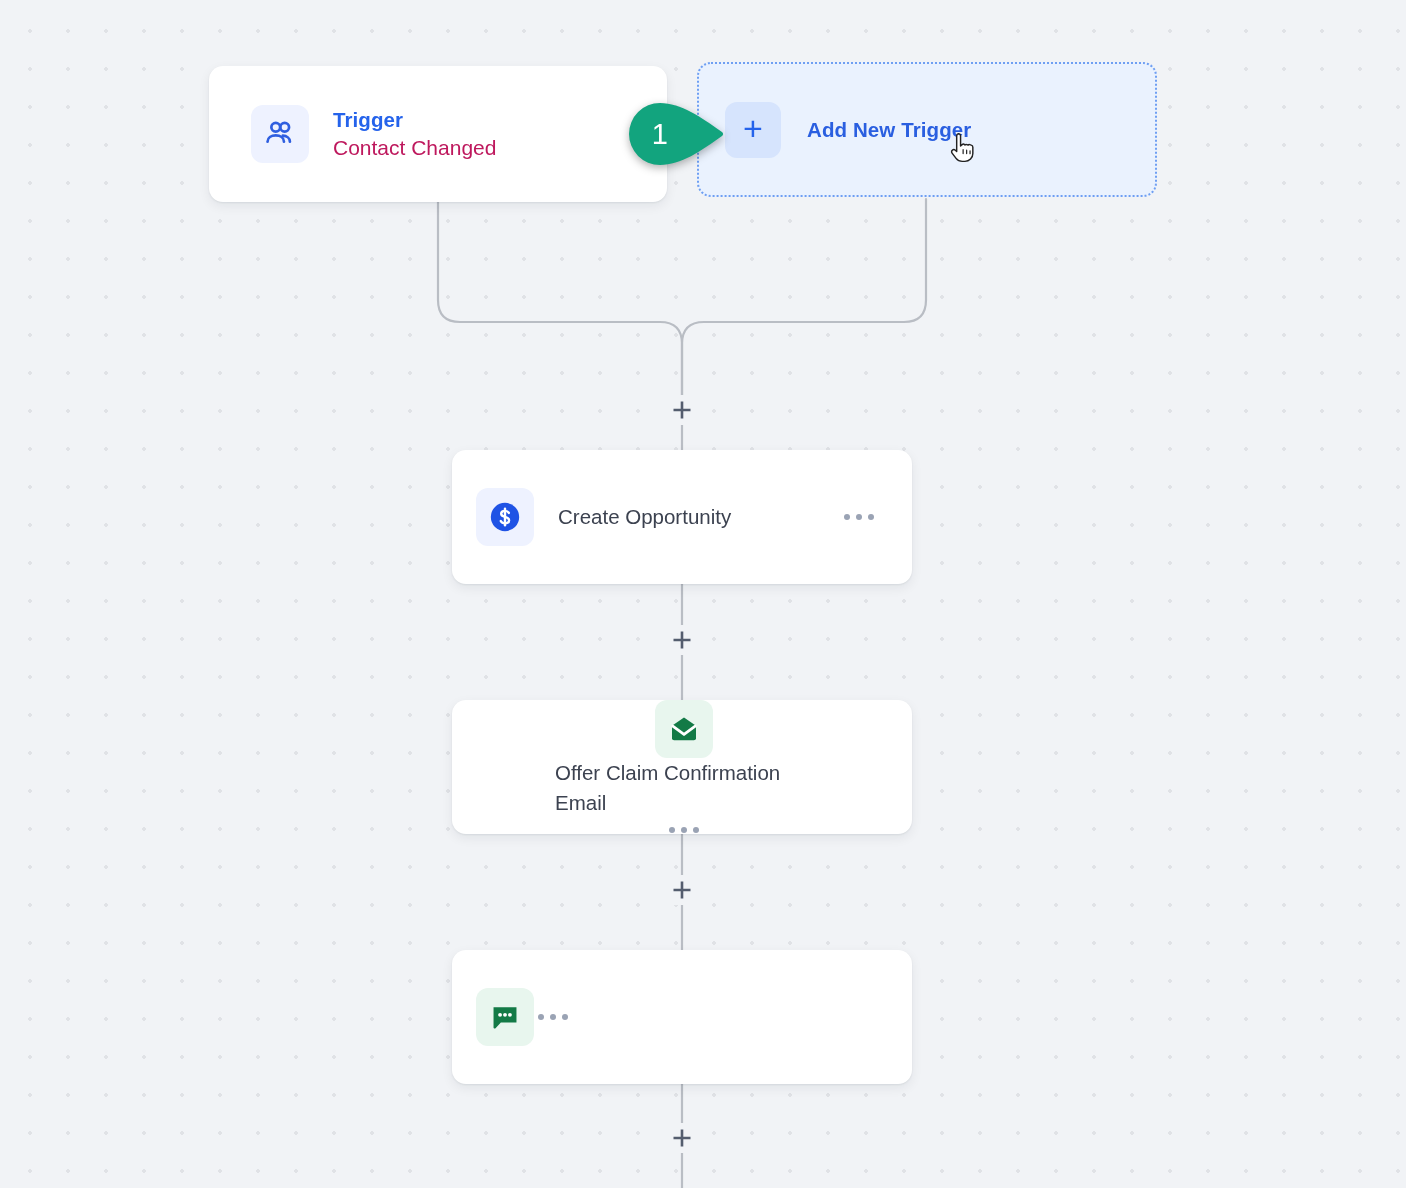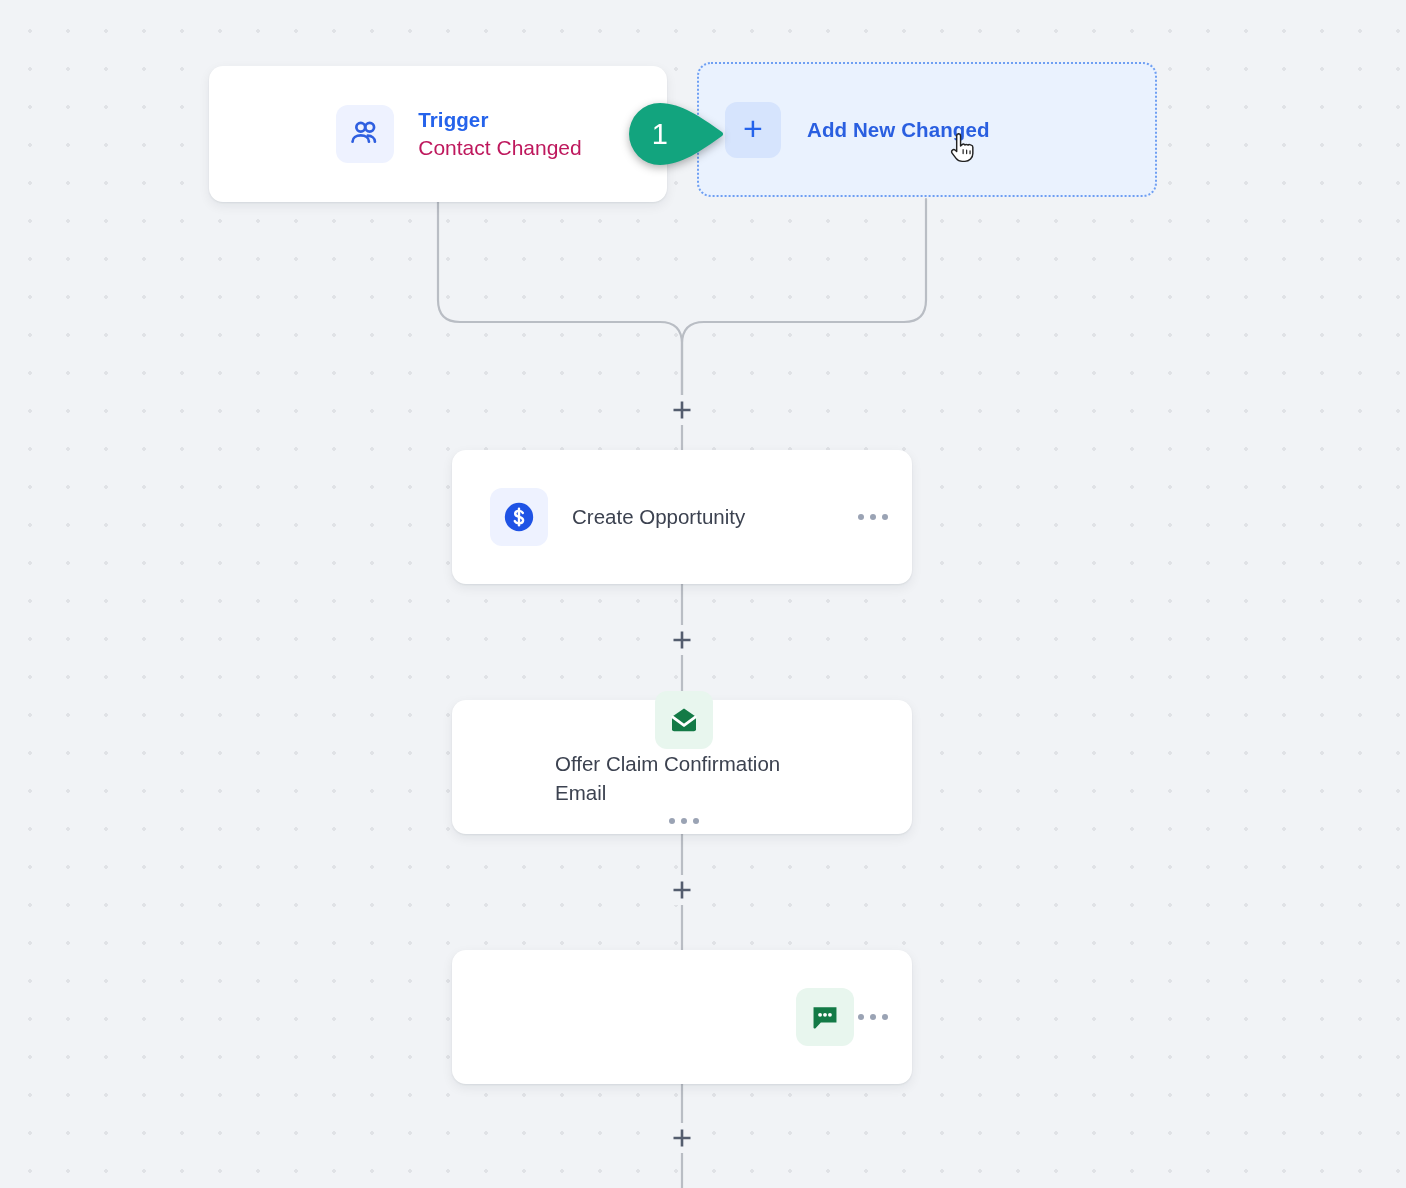--- a/index.html
+++ b/index.html
@@ -57,21 +57,20 @@
   .tile-green { background: #e8f6ee; }
   .tile-lightblue { background: #d6e4fd; }
 
   
   #trigger-card {
     left: 209px;
     top: 66px;
     width: 458px;
     height: 136px;
     padding-left: 42px;
-    justify-content: center;
   }
   .trigger-text {
     margin-left: 24px;
     display: flex;
     flex-direction: column;
     justify-content: center;
   }
   .trigger-kicker {
     color: #2563eb;
     font-size: 20.5px;
@@ -118,21 +117,20 @@
     font-weight: 700;
     letter-spacing: .1px;
   }
 
   
   .step-card {
     left: 452px;
     width: 460px;
     padding-left: 24px;
     padding-right: 20px;
-    justify-content: flex-end;
   }
   #step-opportunity { top: 450px; height: 134px; }
   #step-email       { top: 700px; height: 134px; flex-direction: column; }
   #step-sms         { top: 950px; height: 134px; }
 
   .step-label {
     flex: 1 1 auto;
     margin-left: 24px;
     color: #3c4250;
     font-size: 20.5px;
@@ -244,21 +242,21 @@
     <div class="trigger-text">
       <div class="trigger-kicker">Trigger</div>
       <div class="trigger-title">Contact Changed</div>
     </div>
   </div>
 
   <div id="add-trigger">
     <div class="icon-tile tile-lightblue">
       <span class="add-plus">+</span>
     </div>
-    <span class="add-label">Add New Changed</span>
+    <span class="add-label">Add New Trigger</span>
   </div>
 
   <div id="marker-1">
     <svg width="95" height="62" viewBox="0 0 95 62" xmlns="http://www.w3.org/2000/svg">
       <path d="M31,0 A31,31 0 1 0 31,62 C52,62 72,48 93,33 C94.5,32 94.5,30 93,29 C72,14 52,0 31,0 Z" fill="#12a47e"></path>
     </svg>
     <span class="num">1</span>
   </div>
 
   <svg id="cursor" viewBox="0 0 24 28" xmlns="http://www.w3.org/2000/svg">

